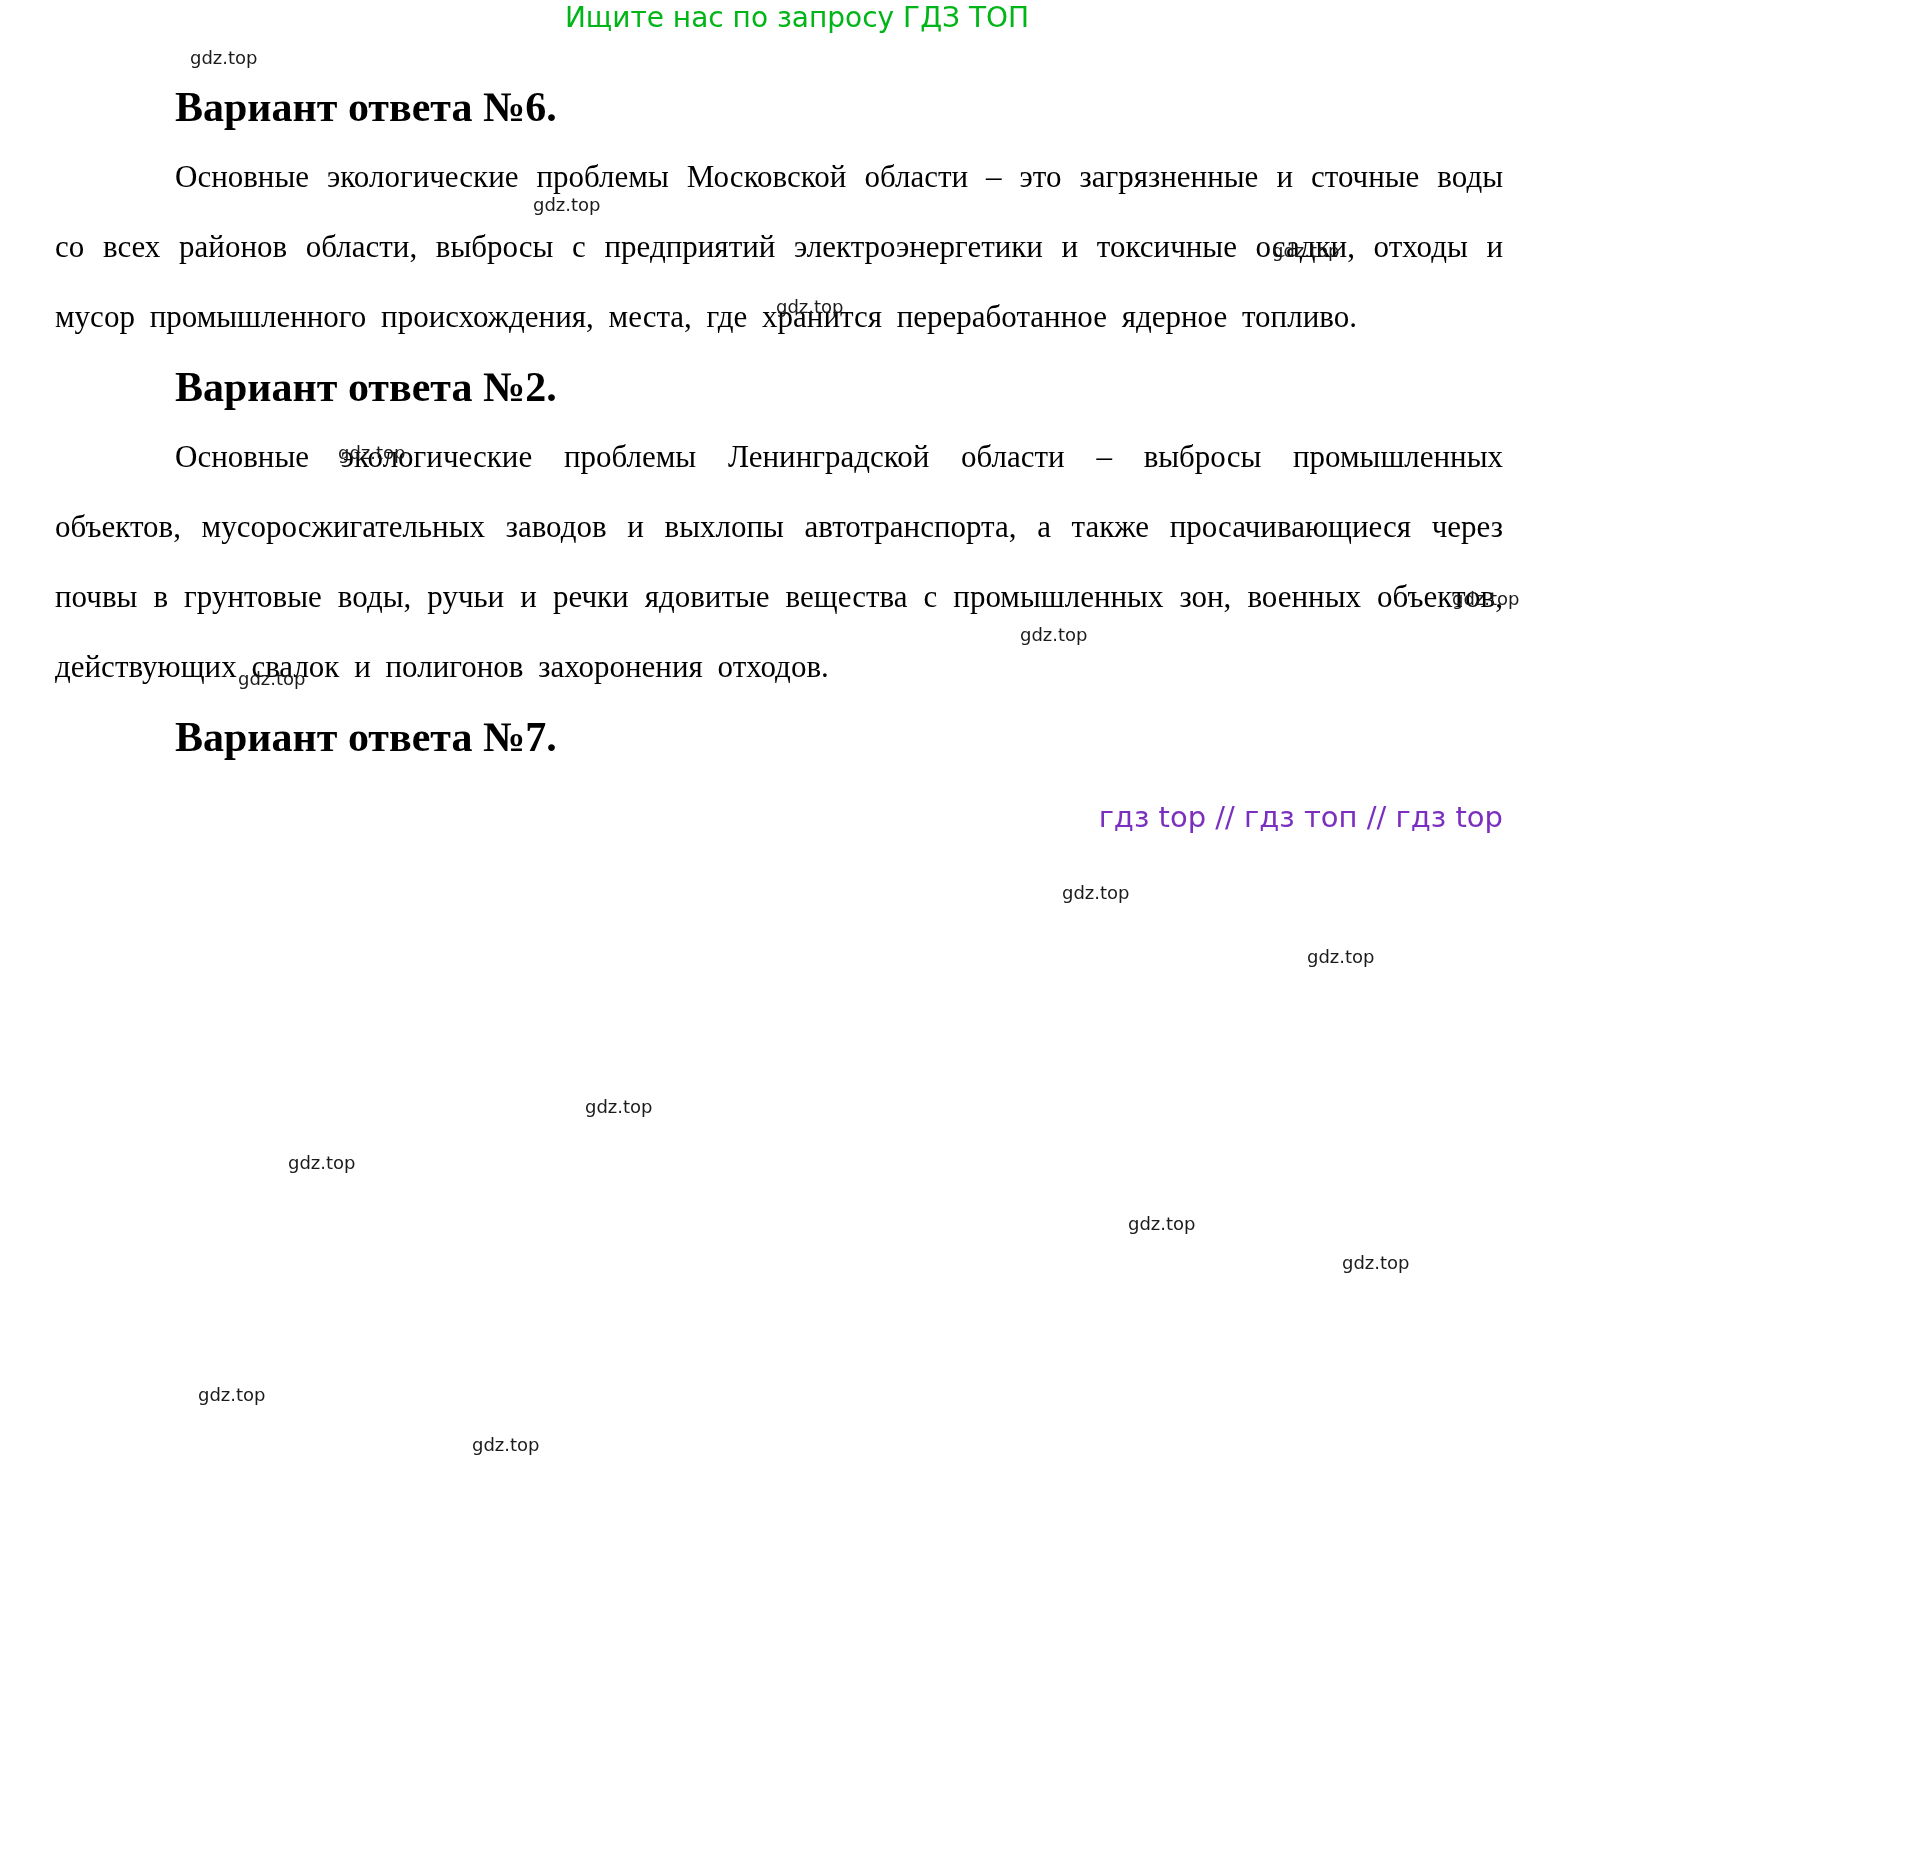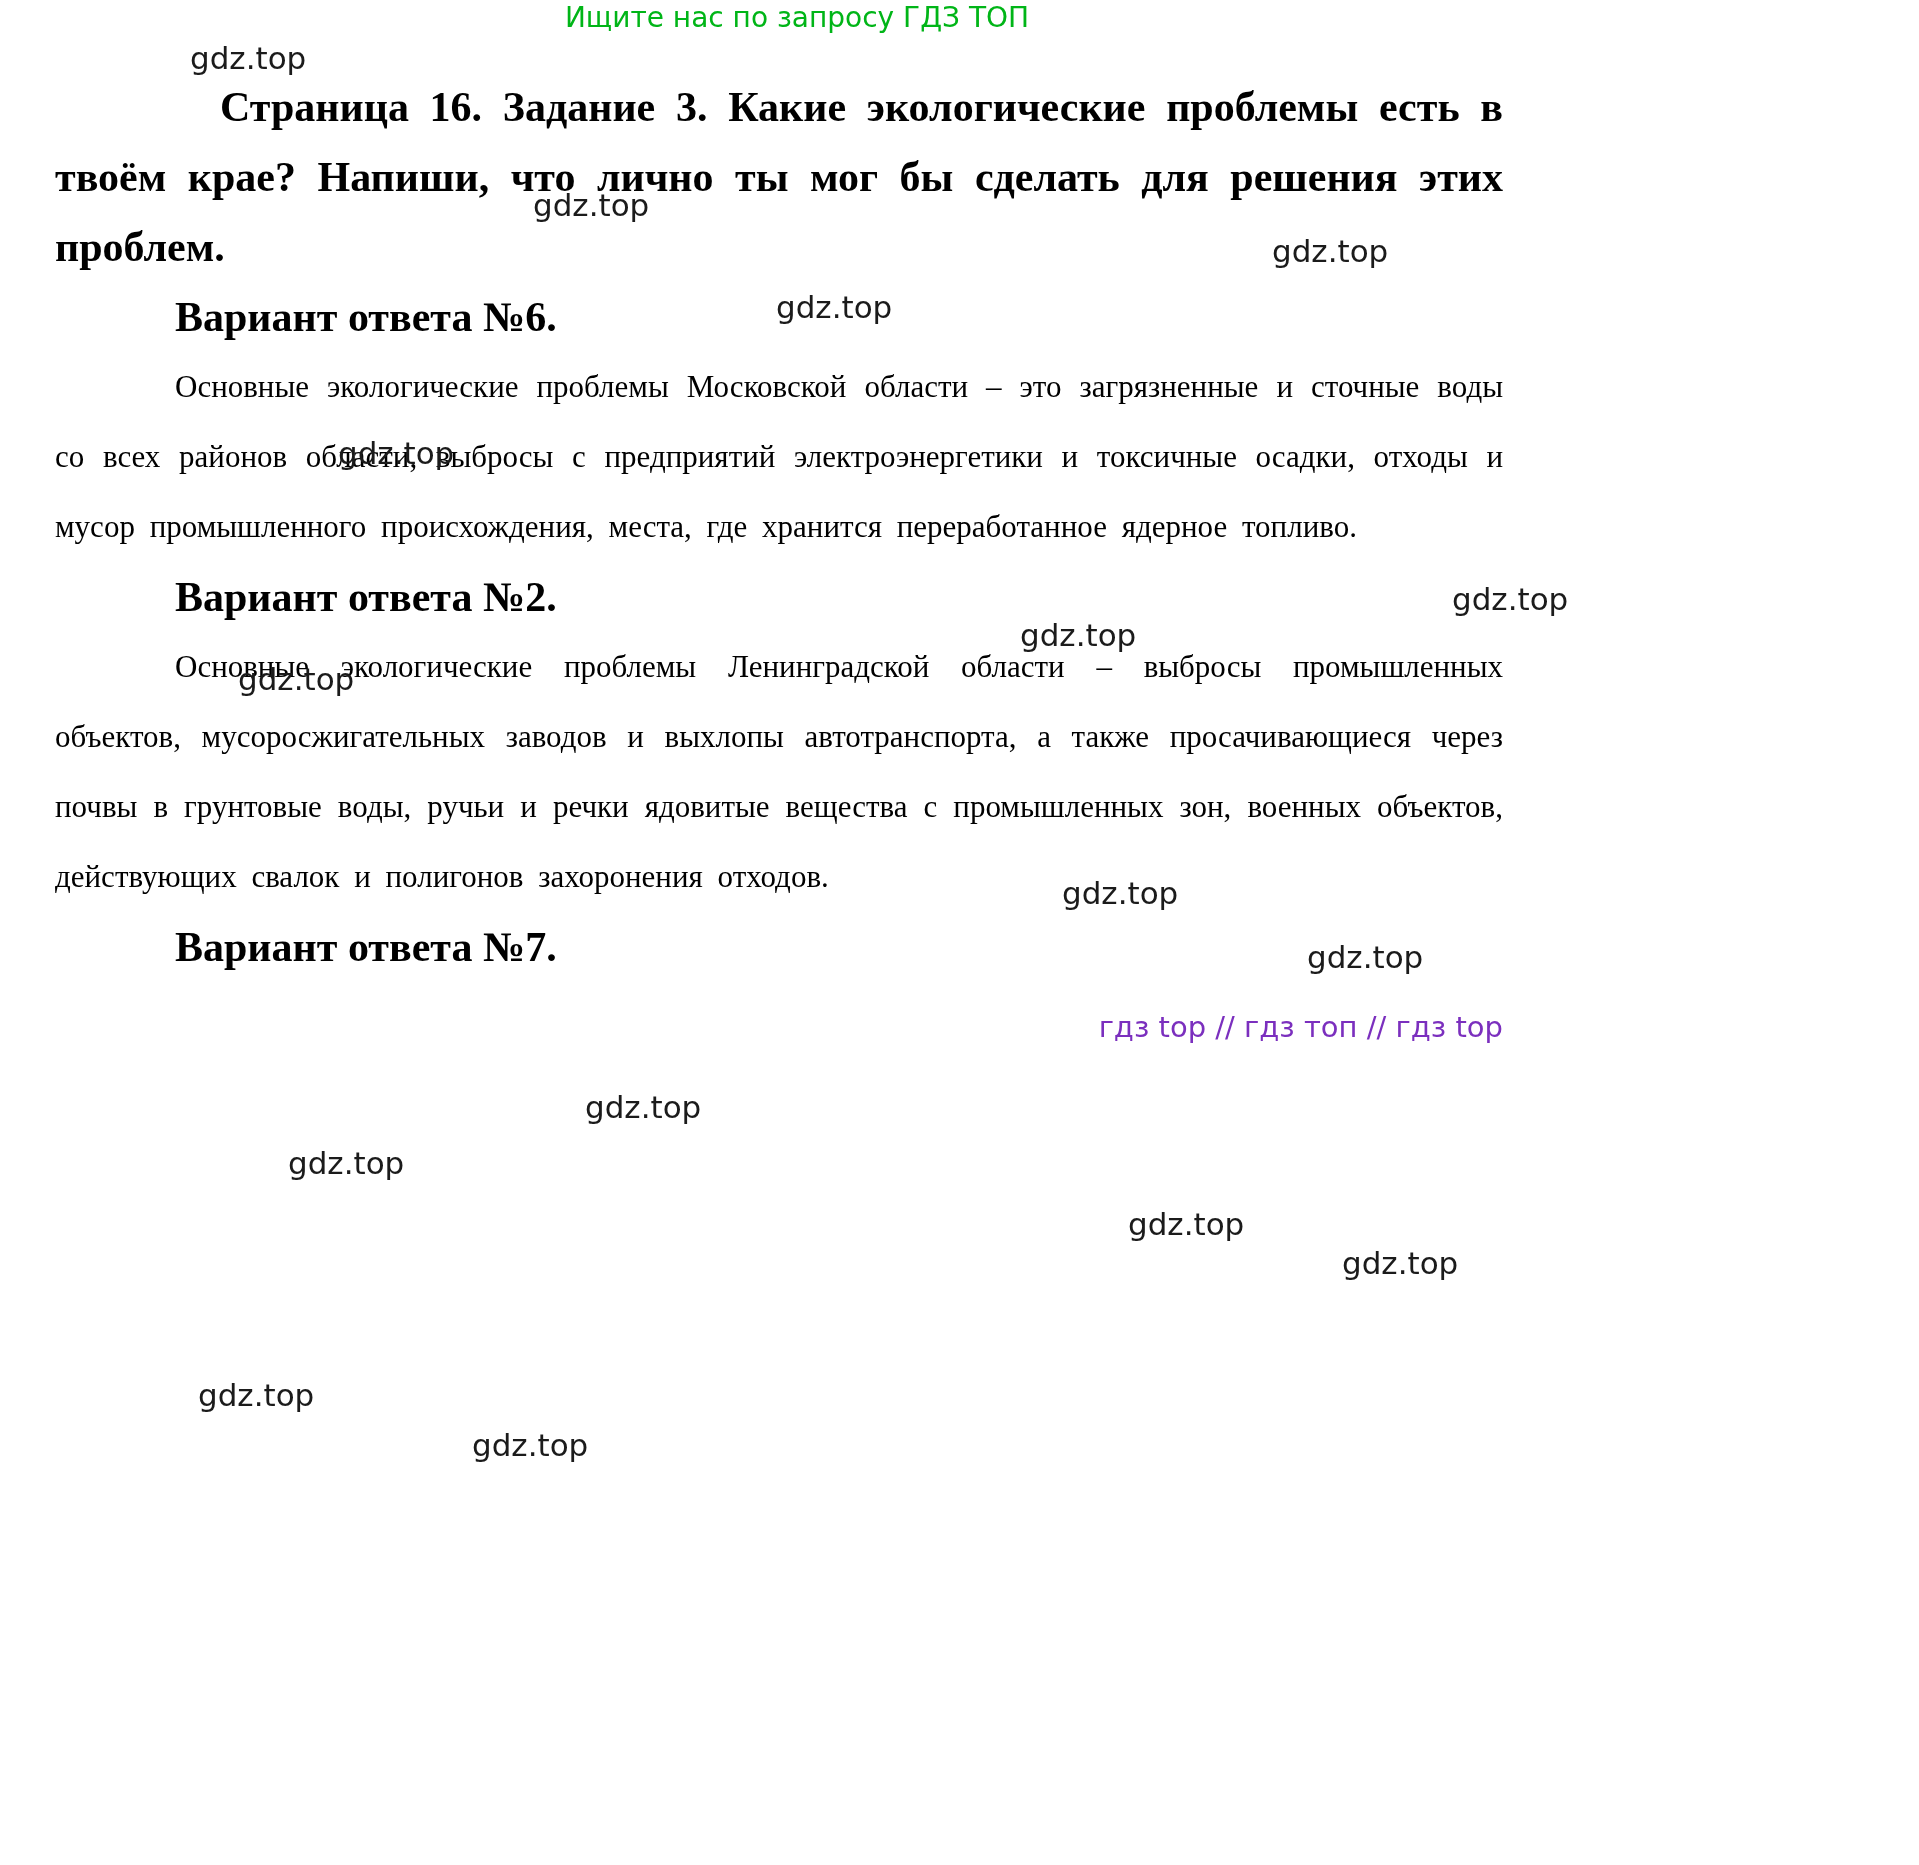--- a/index.html
+++ b/index.html
@@ -52,33 +52,32 @@
   .footer{
     margin-top:28px;
     text-align:right;
     font-family:"DejaVu Sans", sans-serif;
     font-size:29px;line-height:34px;
     color:var(--purple);
   }
   .watermark{
     position:absolute;
     font-family:"DejaVu Sans", sans-serif;
-    font-size:31px;line-height:26px;
+    font-size:18px;line-height:26px;
     color:var(--wm);
     white-space:nowrap;
   }
 </style>
 </head>
 <body>
 
 <div class="banner">Ищите нас по запросу ГДЗ ТОП</div>
 
 <div class="content">
 
-  <p class="heading">Страница 16. Задание 3. Какие экологические проблемы есть в твоём крае? Напиши, что лично ты мог бы сделать для решения этих проблем.</p>
 
   <p class="subheading sub-1">Вариант ответа №6.</p>
 
   <p class="body-par">Основные экологические проблемы Московской области – это загрязненные и сточные воды со всех районов области, выбросы с предприятий электроэнергетики и токсичные осадки, отходы и мусор промышленного происхождения, места, где хранится переработанное ядерное топливо.</p>
 
   <p class="subheading sub-2">Вариант ответа №2.</p>
 
   <p class="body-par">Основные экологические проблемы Ленинградской области – выбросы промышленных объектов, мусоросжигательных заводов и выхлопы автотранспорта, а также просачивающиеся через почвы в грунтовые воды, ручьи и речки ядовитые вещества с промышленных зон, военных объектов, действующих свалок и полигонов захоронения отходов.</p>
 
   <p class="subheading sub-3">Вариант ответа №7.</p>

